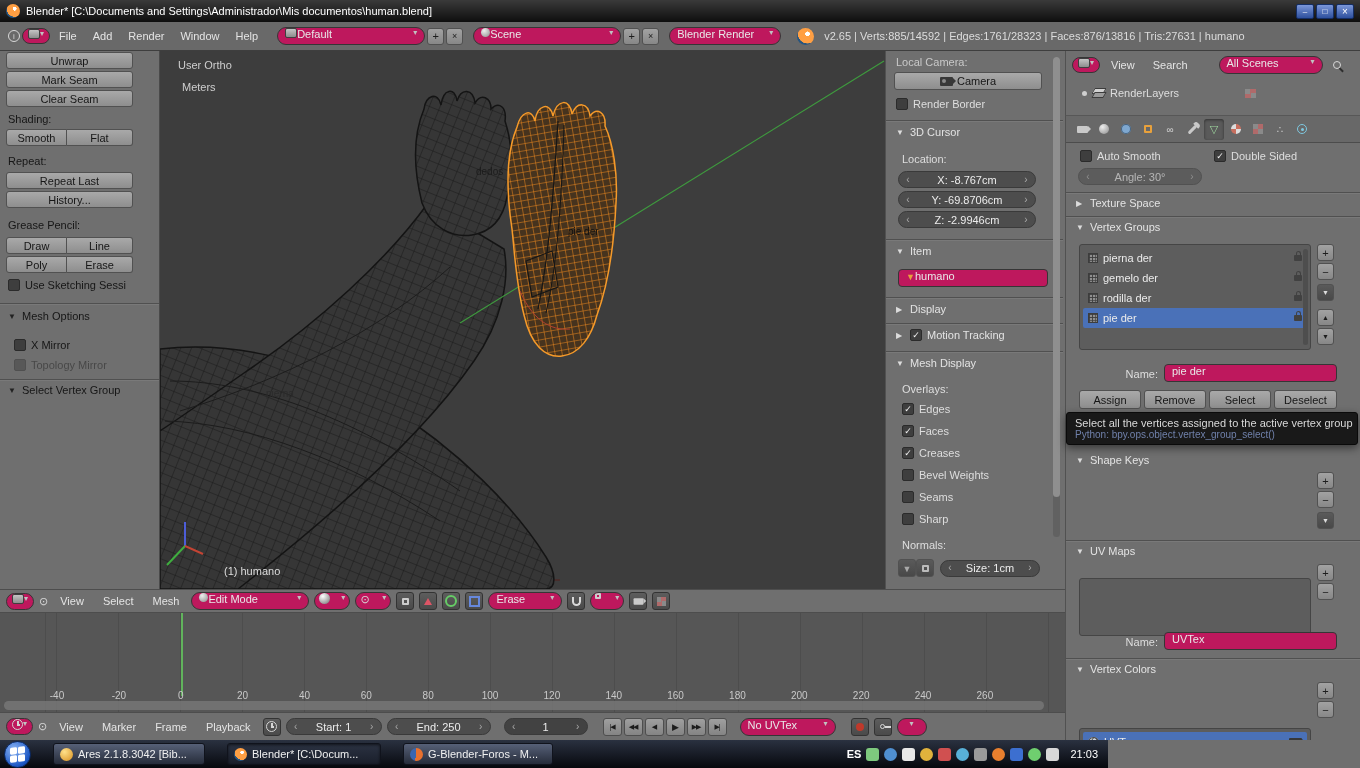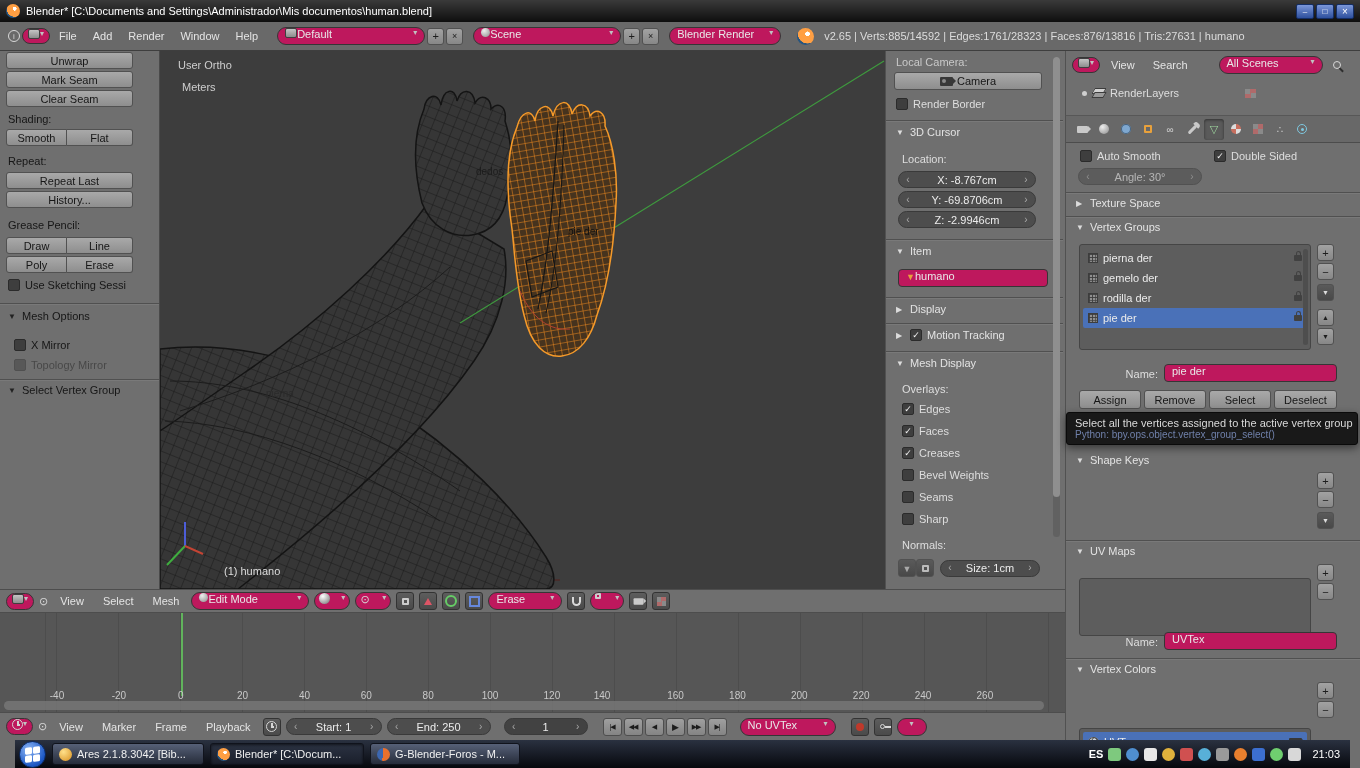--- a/index.html
+++ b/index.html
@@ -593,21 +593,21 @@
     <div class="abs flex" style="left:37px;bottom:11px;width:968px;justify-content:space-between;color:#c9c9c9;font-size:10px">
       <span style="width:40px;text-align:center">-40</span>
       <span style="width:40px;text-align:center">-20</span>
       <span style="width:40px;text-align:center">0</span>
       <span style="width:40px;text-align:center">20</span>
       <span style="width:40px;text-align:center">40</span>
       <span style="width:40px;text-align:center">60</span>
       <span style="width:40px;text-align:center">80</span>
       <span style="width:40px;text-align:center">100</span>
       <span style="width:40px;text-align:center">120</span>
-      <span style="width:40px;text-align:left">140</span>
+      <span style="width:40px;text-align:center">140</span>
       <span style="width:40px;text-align:center">160</span>
       <span style="width:40px;text-align:center">180</span>
       <span style="width:40px;text-align:center">200</span>
       <span style="width:40px;text-align:center">220</span>
       <span style="width:40px;text-align:center">240</span>
       <span style="width:40px;text-align:center">260</span>
     </div>
   </div>
 
   <div class="abs flex" style="left:0;top:712px;width:1065px;height:28px;background:#6f6f6f;border-top:1px solid #4d4d4d;padding:0 6px;gap:5px">
@@ -654,21 +654,21 @@
         <span class="ic-rec"></span>
       </span>
     <span class="mi">
         <span class="ic-key"></span>
       </span>
     <span class="pill" style="width:30px;padding:0 4px">
       <span class="caret" style="margin:0 auto"></span>
     </span>
   </div>
 
-  <div class="abs flex" style="left:15px;top:740px;width:1335px;height:28px;background:linear-gradient(#2a3140,#06080d);padding:0 4px;gap:6px">
+  <div class="abs flex" style="left:0;top:740px;width:1108px;height:28px;background:linear-gradient(#2a3140,#06080d);padding:0 4px;gap:22px">
     <span style="width:27px;height:27px;border-radius:50%;display:flex;align-items:center;justify-content:center;
                  background:radial-gradient(circle at 35% 30%,#8ab4f5,#1c57c4 70%,#0c3a8e);border:1px solid #0a2a66">
       <span class="winflag">
           <span></span>
           <span></span>
           <span></span>
           <span></span>
         </span>
     </span>
     <span class="taskbtn" style="width:152px">

